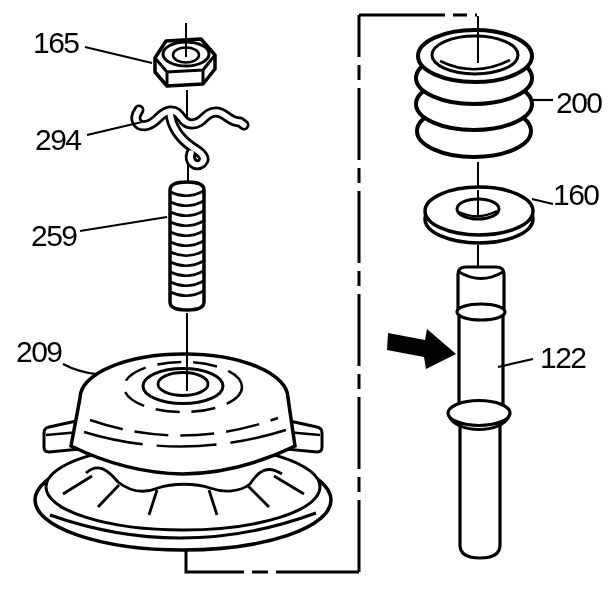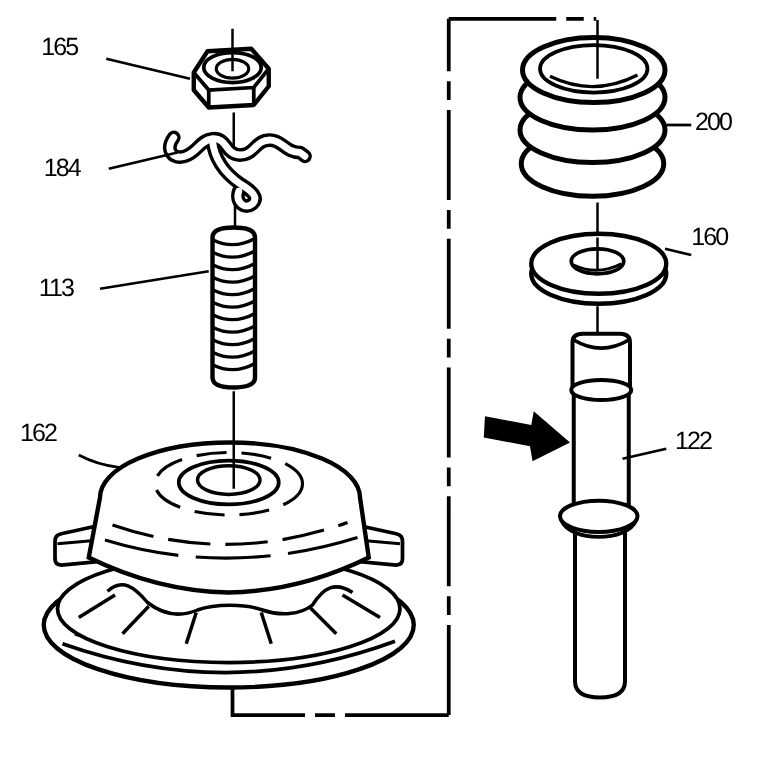--- a/index.html
+++ b/index.html
@@ -11,21 +11,21 @@
     position:relative;
     width:612px;
     height:610px;
     background:#ffffff;
     overflow:hidden;
   }
   #stage svg{position:absolute;left:0;top:0;}
   .callout{
     position:absolute;
     color:#000;
-    font-size:20px;
+    font-size:30px;
     font-weight:400;
     letter-spacing:-1.5px;
     line-height:1;
     white-space:nowrap;
     user-select:none;
   }
 </style>
 </head>
 <body>
 
@@ -145,20 +145,20 @@
         <line x1="80" y1="231" x2="167" y2="217"></line>
         <path d="M 63,364 Q 78,372 96,374"></path>
         <line x1="533" y1="100" x2="553" y2="100"></line>
         <line x1="532" y1="199" x2="553" y2="204"></line>
         <line x1="498" y1="367" x2="533" y2="359"></line>
       </g>
     </g>
   </svg>
 
   <div class="callout" style="left:33px;  top:28px;">165</div>
-  <div class="callout" style="left:35px;  top:125px;">184</div>
-  <div class="callout" style="left:31px;  top:221px;">113</div>
-  <div class="callout" style="left:16px;  top:337px;">162</div>
+  <div class="callout" style="left:35px;  top:125px;">294</div>
+  <div class="callout" style="left:31px;  top:221px;">259</div>
+  <div class="callout" style="left:16px;  top:337px;">209</div>
   <div class="callout" style="left:556px; top:88px;">200</div>
   <div class="callout" style="left:553px; top:180px;">160</div>
   <div class="callout" style="left:540px; top:343px;">122</div>
 
 </div>
 
 </body></html>

